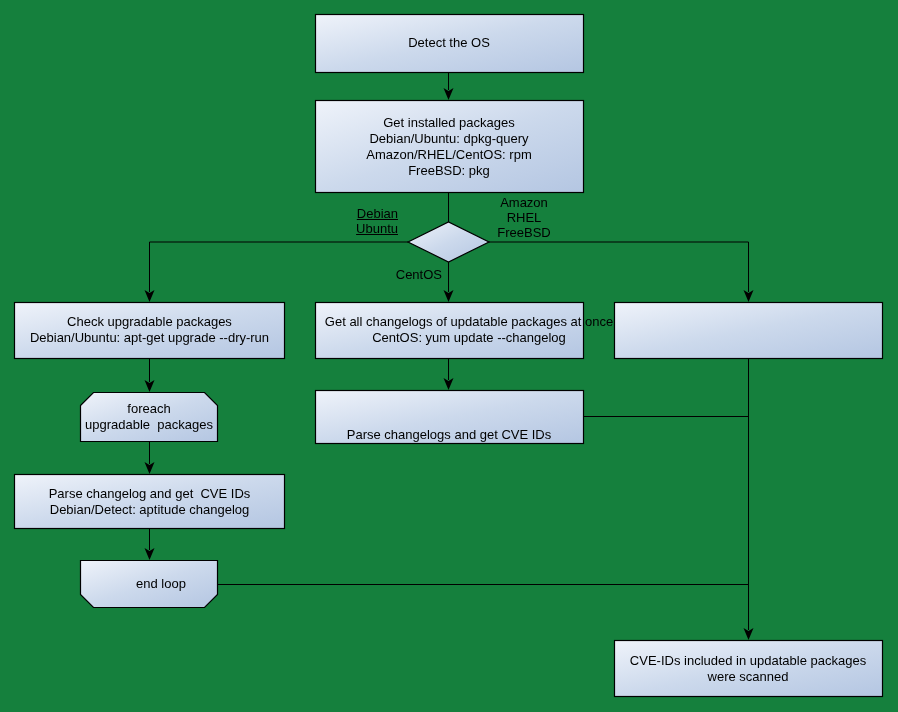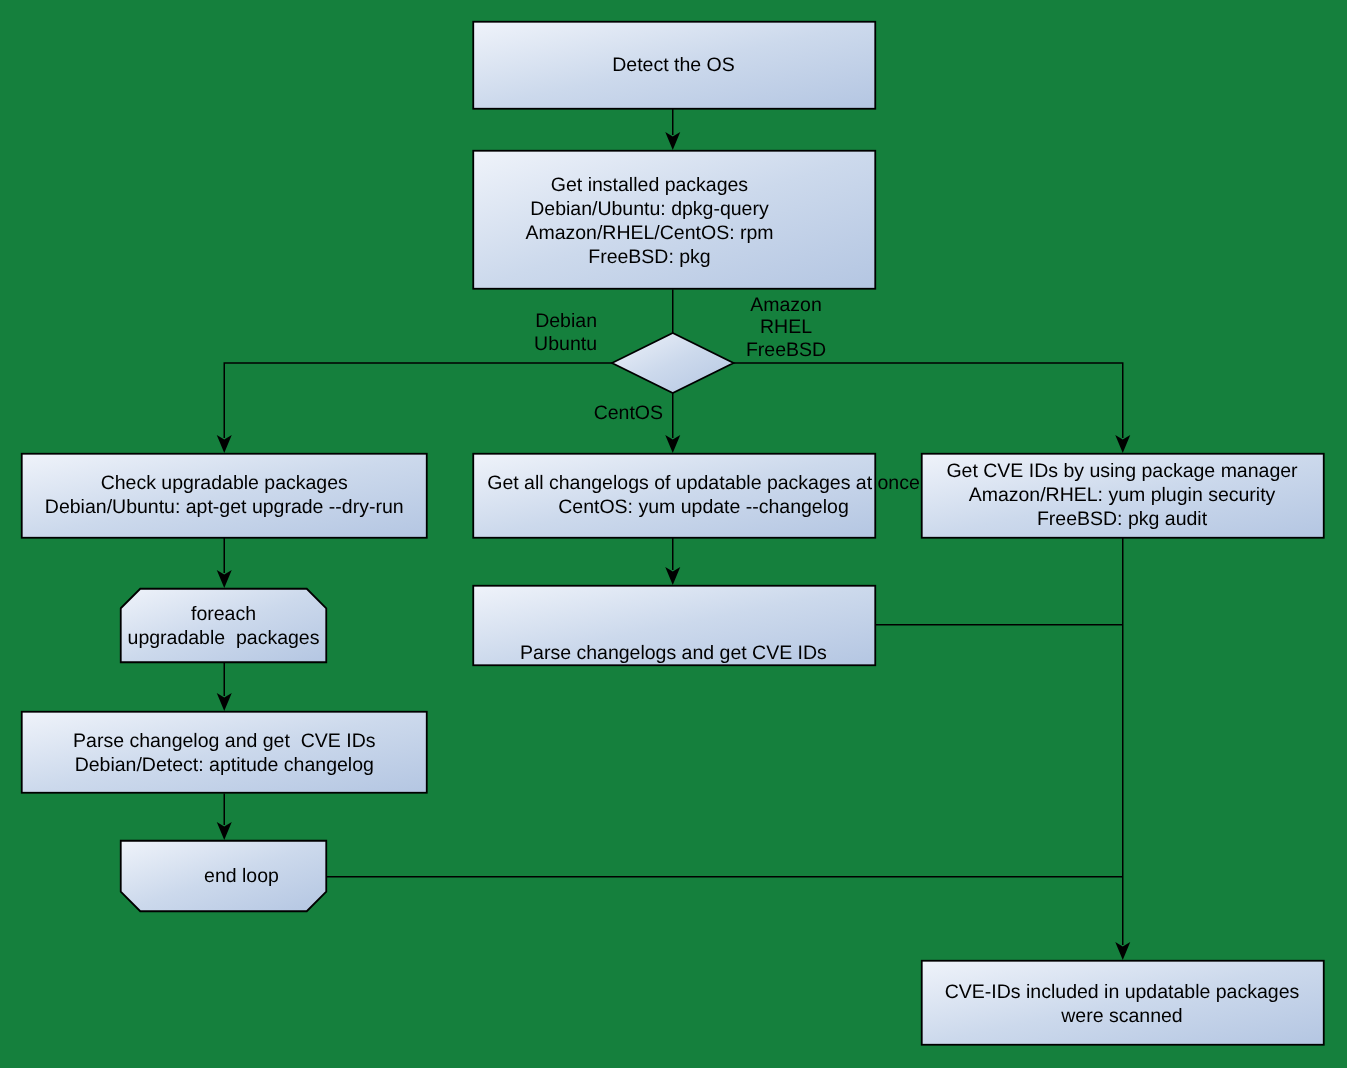--- a/index.html
+++ b/index.html
@@ -87,49 +87,46 @@
       <polygon points="80.5,560.5 217.5,560.5 217.5,594.5 204.5,607.5 93.5,607.5 80.5,594.5"></polygon>
       <rect x="315.5" y="302.5" width="268" height="56"></rect>
       <rect x="315.5" y="390.5" width="268" height="53"></rect>
       <rect x="614.5" y="302.5" width="268" height="56"></rect>
       <rect x="614.5" y="640.5" width="268" height="56"></rect>
     </g>
   </svg>
 
   <div class="nlabel" style="left:315px; top:14px; width:268px; height:58px;">Detect the OS</div>
 
-  <div class="nlabel" style="left:299px; top:100px; width:268px; height:93px;">Get installed packages
+  <div class="nlabel" style="left:315px; top:100px; width:268px; height:93px;">Get installed packages
 Debian/Ubuntu: dpkg-query
 Amazon/RHEL/CentOS: rpm
 FreeBSD: pkg</div>
 
   <div class="nlabel" style="left:14px; top:302px; width:271px; height:56px;">Check upgradable packages
 Debian/Ubuntu: apt-get upgrade --dry-run</div>
 
   <div class="nlabel" style="left:80px; top:392px; width:138px; height:50px;">foreach
 upgradable  packages</div>
 
   <div class="nlabel" style="left:14px; top:474px; width:271px; height:55px;">Parse changelog and get  CVE IDs
 Debian/Detect: aptitude changelog</div>
 
   <div class="nlabel" style="left:92px; top:560px; width:138px; height:48px;">end loop</div>
 
   <div class="nlabel" style="left:315px; top:302px; width:268px; height:56px;padding-left:20px;">Get all changelogs of updatable packages at once
 CentOS: yum update --changelog</div>
 
   <div class="nlabel" style="left:315px; top:408px; width:268px; height:53px;">Parse changelogs and get CVE IDs</div>
 
-  <div class="nlabel" style="left:614px; top:302px; width:268px; height:56px;">Get CVE IDs by using package manager
-Amazon/RHEL: yum plugin security
-FreeBSD: pkg audit</div>
 
   <div class="nlabel" style="left:614px; top:640px; width:268px; height:57px;">CVE-IDs included in updatable packages
 were scanned</div>
 
-  <div class="elabel right-align" style="left:320px; top:206px; width:78px;">Debian
+  <div class="elabel right-align" style="left:320px; top:206px; width:78px;text-decoration:underline;">Debian
 Ubuntu</div>
 
   <div class="elabel center-align" style="left:476px; top:195px; width:96px;">Amazon
 RHEL
 FreeBSD</div>
 
   <div class="elabel right-align" style="left:378px; top:267px; width:64px;">CentOS</div>
 
 </div>
 

